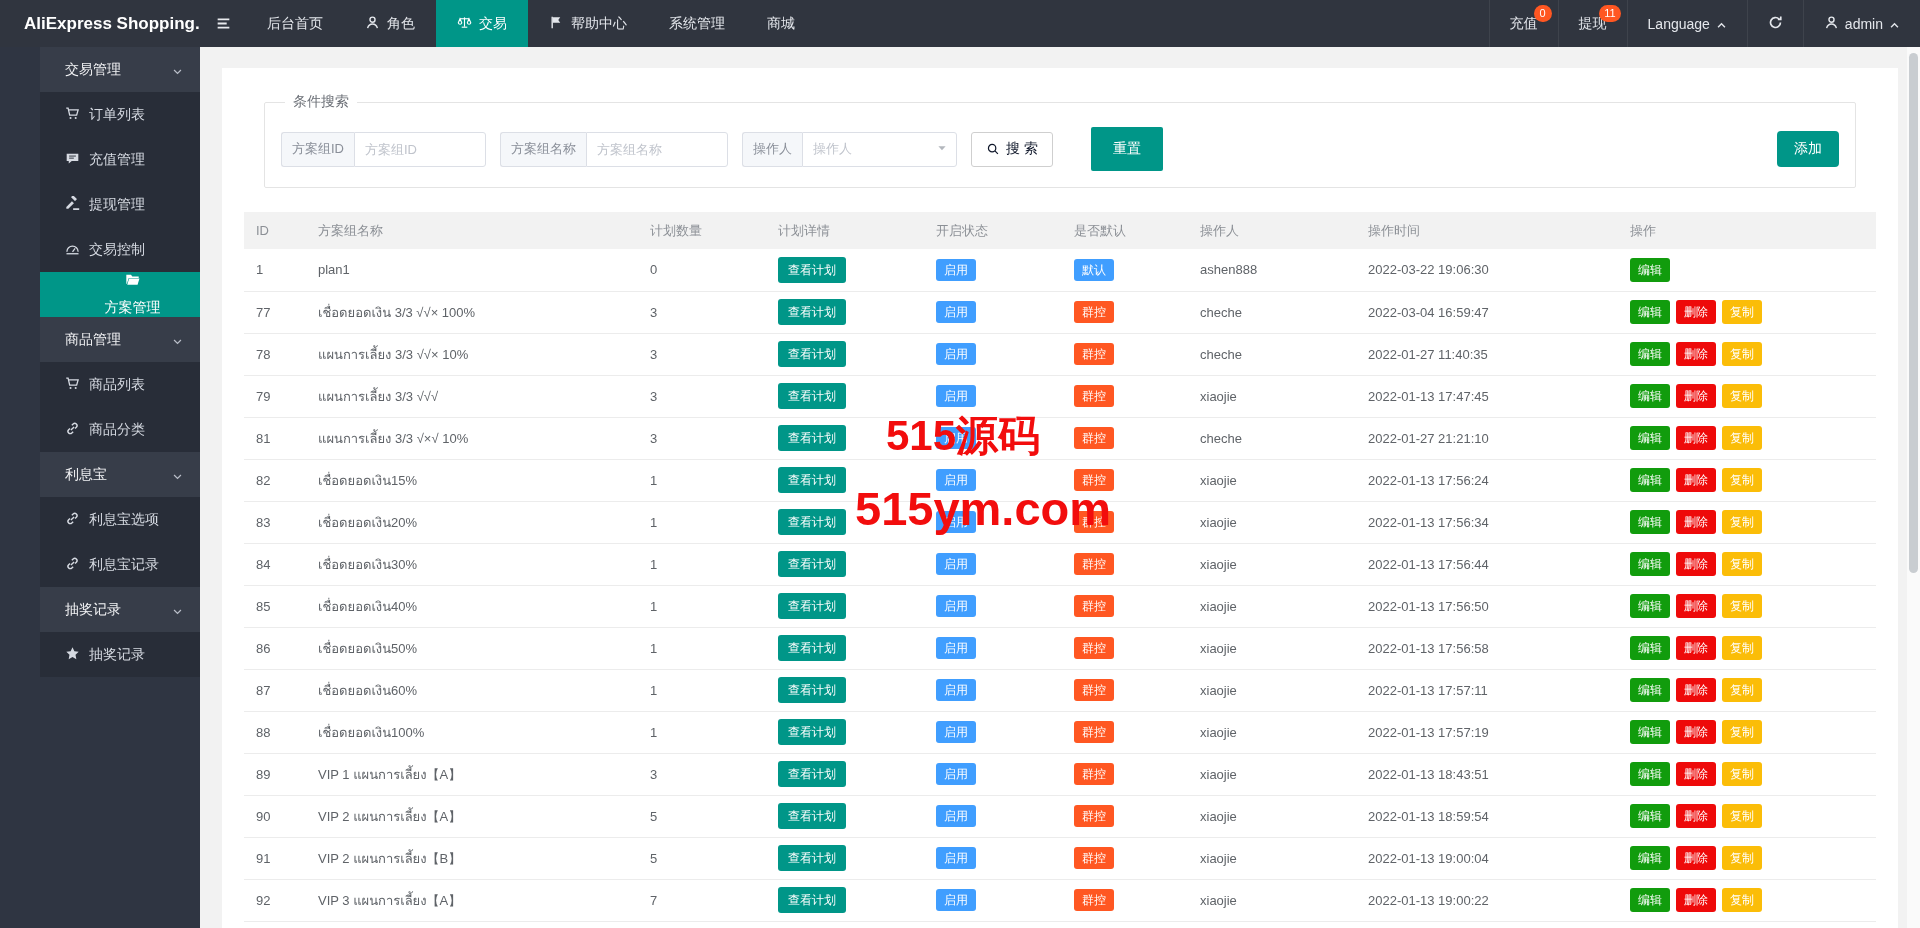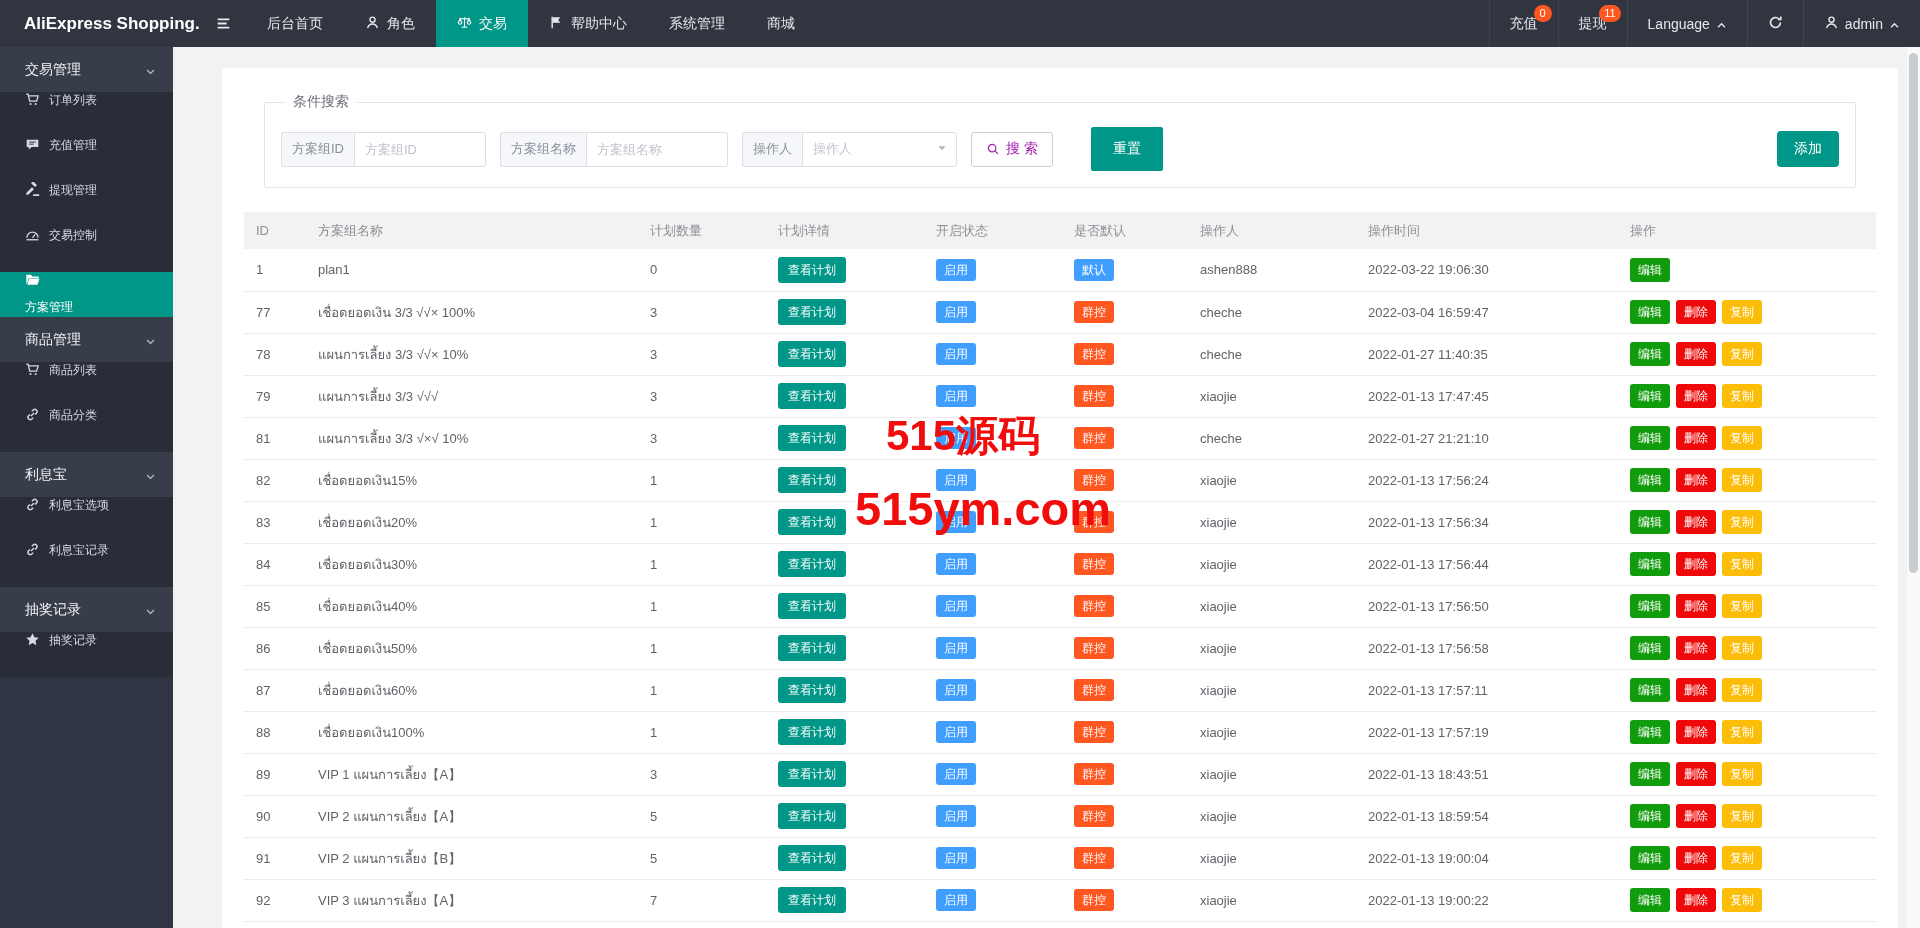--- a/index.html
+++ b/index.html
@@ -15,39 +15,39 @@
   .top-menu { display:flex; align-items:stretch; }
   .top-menu-item { display:flex; align-items:center; gap:7px; padding:0 21px; font-size:14px; color:#e4e7ec; cursor:pointer; }
   .top-menu-item.active { background:#009688; color:#fff; }
   .top-menu-item svg, .sidebar-item svg { width:15px; height:15px; }
   .topbar-right { margin-left:auto; display:flex; align-items:stretch; }
   .top-right-item { display:flex; align-items:center; gap:6px; padding:6px 20px; position:relative; color:#e4e7ec; cursor:pointer; border-left:1px solid rgba(255,255,255,0.07); font-size:14px; }
   .nav-badge { position:absolute; top:5px; right:6px; min-width:18px; height:17px; line-height:17px; padding:0 5px; background:#ff5722; color:#fff; border-radius:9px; font-size:11px; text-align:center; }
   .chev { width:11px; height:11px; display:inline-block; }
   .chev svg { width:11px; height:11px; }
   
-  .sidebar { position:absolute; left:0; top:47px; bottom:0; width:173px; background:#2f3542; z-index:10; }
+  .sidebar { position:absolute; left:0; top:47px; bottom:0; width:200px; background:#2f3542; z-index:10;padding-left:40px; }
   .sidebar-section { height:45px; display:flex; align-items:center; padding:0 17px 0 25px; background:#373d49; color:#f2f3f5; font-size:14px; cursor:pointer; }
   .sidebar-section .chev { margin-left:auto; color:#b9bec8; }
-  .sidebar-item { height:45px; display:flex; align-items:flex-start; gap:9px; padding-left:25px; background:#282d38; color:#d6dae2; font-size:12px; cursor:pointer; }
+  .sidebar-item { height:45px; display:flex; align-items:center; gap:9px; padding-left:25px; background:#282d38; color:#d6dae2; font-size:14px; cursor:pointer; }
   .sidebar-item.active { background:#009688; color:#fff;flex-direction:column; }
   
   .main { position:absolute; left:200px; top:47px; right:0; bottom:0; padding:21px 22px 0 22px; overflow:hidden; }
   .card { background:#fff; min-height:880px; padding:25px 22px; }
   fieldset.search-box { border:1px solid #e4e4e4; border-radius:2px; margin:0 20px; padding:16px 16px 16px 16px; }
   fieldset.search-box legend { font-size:14px; color:#6b6f76; padding:0 8px; margin-left:4px; }
   .filters { display:flex; align-items:center; }
   .input-group { display:flex; align-items:stretch; height:35px; margin-right:14px; }
   .input-prepend { background:#f5f7fa; border:1px solid #dcdfe6; border-right:none; border-radius:3px 0 0 3px; display:flex; align-items:center; padding:0 10px; font-size:13px; color:#8a8f99; white-space:nowrap; }
   .input-group input { border:1px solid #dcdfe6; border-radius:0 3px 3px 0; width:135px; padding:0 10px; font-size:13px; color:#333; outline:none; font-family:inherit; }
   .input-group input::placeholder { color:#c0c4cc; }
   .select-box { border:1px solid #dcdfe6; border-radius:0 3px 3px 0; width:155px; display:flex; align-items:center; padding:0 8px 0 10px; font-size:13px; color:#c0c4cc; cursor:pointer; background:#fff; }
   .select-box .caret { margin-left:auto; color:#b3b7bd; }
   .btn { border:none; cursor:pointer; font-family:inherit; }
-  .btn-search { height:35px; background:#fff; border:1px solid #cfcfcf; border-radius:3px; padding:0 14px; font-size:14px; color:#a21caf; display:flex; align-items:center; gap:6px; }
+  .btn-search { height:35px; background:#fff; border:1px solid #cfcfcf; border-radius:3px; padding:0 14px; font-size:14px; color:#0f172a; display:flex; align-items:center; gap:6px; }
   .btn-search svg { width:14px; height:14px; }
   .btn-reset { height:44px; margin-left:38px; background:#009688; color:#fff; border-radius:2px; padding:0 22px; font-size:14px; }
   .btn-add { height:36px; margin-left:auto; background:#009688; color:#fff; border-radius:4px; padding:0 17px; font-size:14px; }
   
   table.grid { width:100%; border-collapse:collapse; margin-top:24px; table-layout:fixed; }
   table.grid th { background:#f2f2f2; font-weight:normal; color:#8c9096; font-size:13px; text-align:left; height:37px; padding:0 0 0 12px; white-space:nowrap; }
   table.grid td { height:42px; border-bottom:1px solid #ececec; font-size:13px; color:#5f6368; padding:0 0 0 12px; white-space:nowrap; overflow:hidden; }
   .tag { display:inline-block; padding:5px 8px; border-radius:3px; color:#fff; font-size:12px; line-height:1; cursor:pointer; }
   .tag-blue { background:#409eff; }
   .tag-orange { background:#ff5722; }

